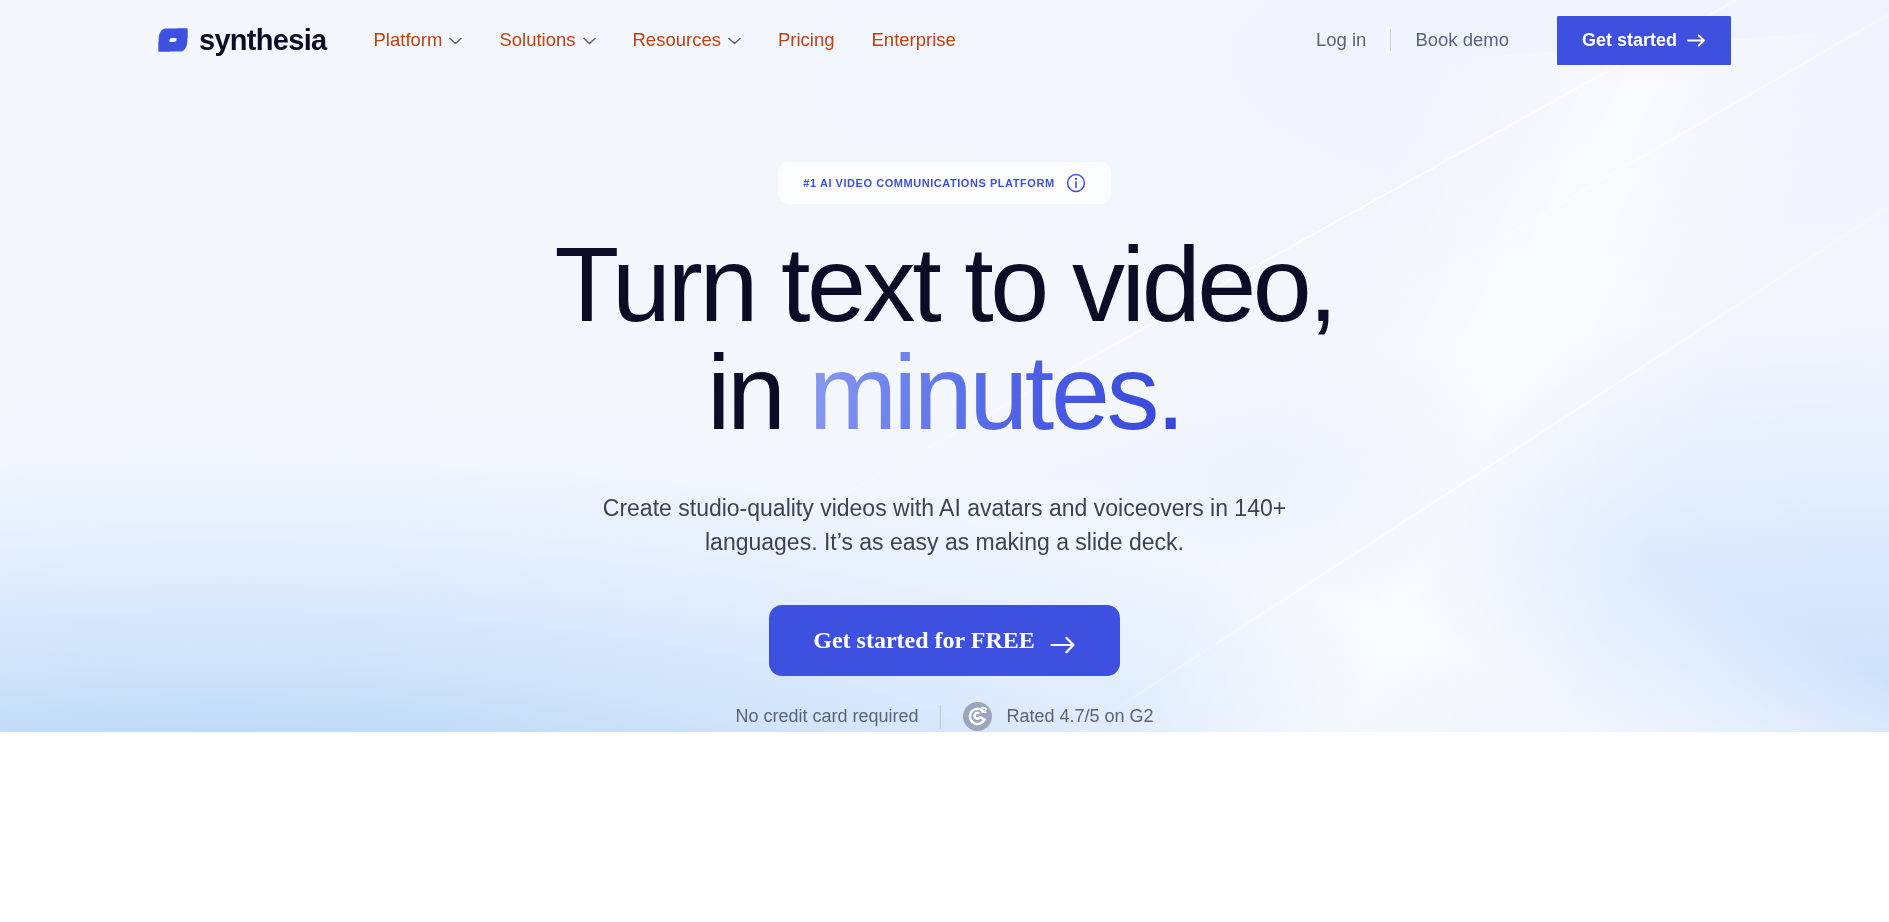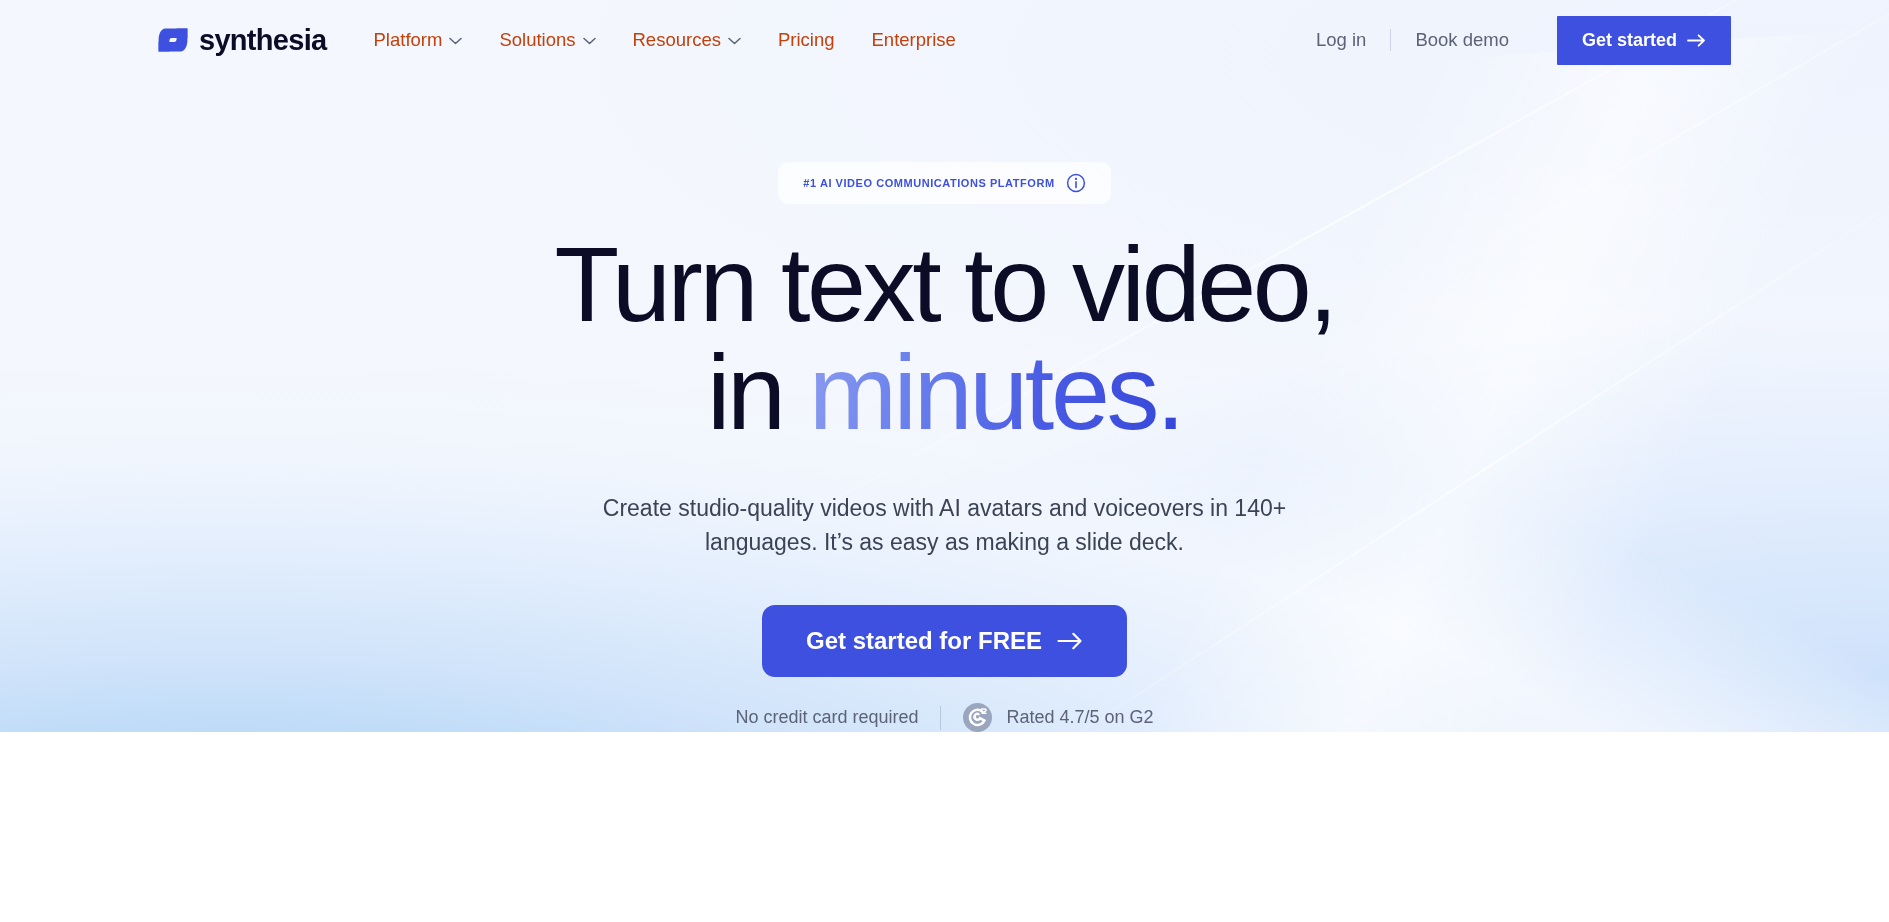--- a/index.html
+++ b/index.html
@@ -163,31 +163,31 @@
     margin: 46px auto 0;
     width: 760px;
     font-size: 23px;
     line-height: 1.46;
     color: #3c4355;
   }
 
   .cta-wrap { margin-top: 46px; }
   .btn-cta {
     display: inline-flex;
-    align-items: center;
+    align-items: flex-end;
     gap: 15px;
     background: #3d50df;
     color: #fff;
     font-size: 24px;
     font-weight: 700;
     border: 0;
     border-radius: 13px;
     padding: 22px 44px;
     cursor: pointer;
-    font-family: Liberation Sans, sans-serif;
+    font-family: Liberation Serif, serif;
   }
   .arrow-lg { width: 26px; height: 18px; display: block; }
 
   .proof {
     margin-top: 26px;
     display: flex;
     align-items: center;
     justify-content: center;
     gap: 0;
   }

